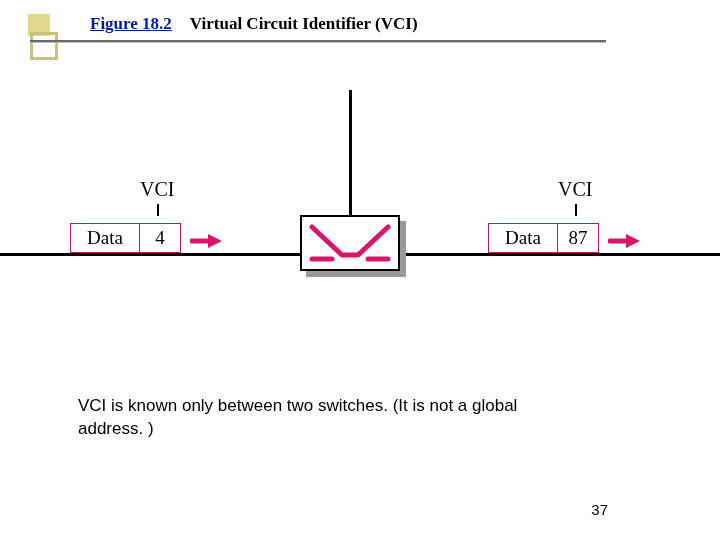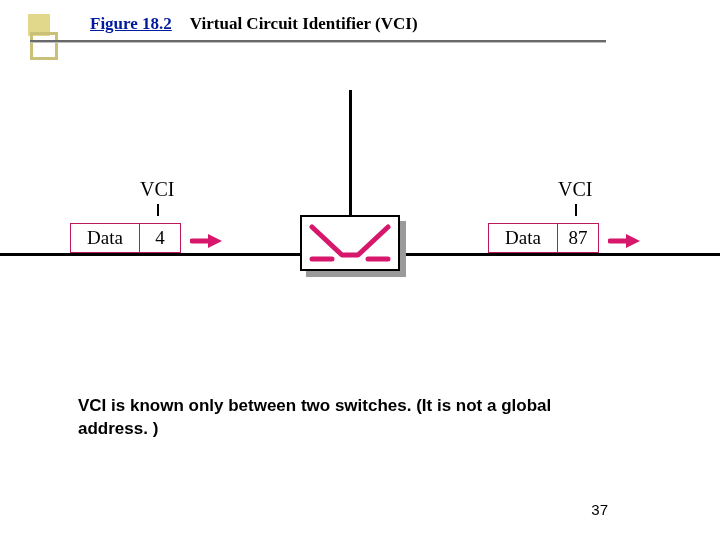--- a/index.html
+++ b/index.html
@@ -19,21 +19,21 @@
   .cell{border:1px solid #be185d;display:flex;align-items:center;justify-content:center;background:#fff}
   .cell.data{width:68px}
   .cell.num{width:40px;border-left:none}
   .arrow-right{position:absolute;top:82px}
   .arrow-right svg{display:block}
   .switch-stem{position:absolute;left:349px;top:-60px;width:0;height:133px;border-left:3px solid #000}
   .switch-box{position:absolute;left:300px;top:65px;width:100px;height:56px}
   .switch-shadow{position:absolute;left:6px;top:6px;width:100%;height:100%;background:#9a9a9a}
   .switch-face{position:absolute;left:0;top:0;width:100%;height:100%;background:#fff;border:2px solid #000;box-sizing:border-box}
   .switch-face svg{position:absolute;left:0;top:0}
-  .caption{position:absolute;left:78px;top:395px;right:70px;font-family:Verdana,Arial,sans-serif;font-size:17px;font-weight:bold;line-height:1.35}
+  .caption{position:absolute;left:78px;top:395px;right:70px;font-family:Verdana,Arial,sans-serif;font-size:17px;font-weight:normal;line-height:1.35}
   .page-num{position:absolute;right:28px;bottom:22px;font-family:Liberation Sans, sans-serif;font-size:15px;color:#000}
 </style>
 </head>
 <body>
 
 <div class="slide">
 
   <div class="corner-deco">
     <div class="sq-inner"></div>
     <div class="sq-outer"></div>

